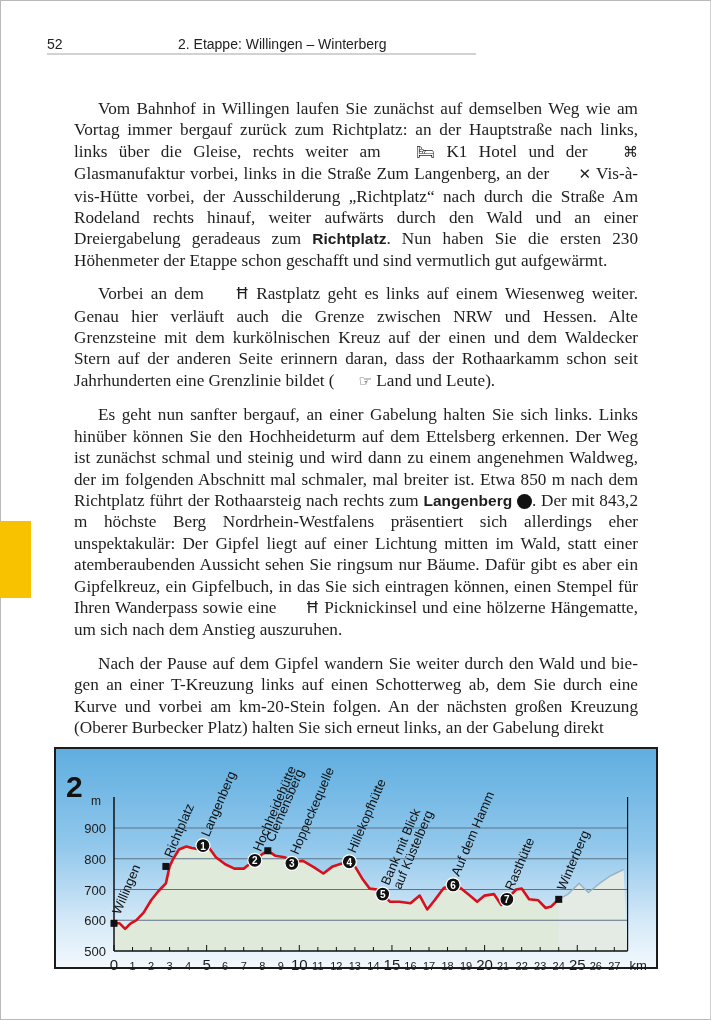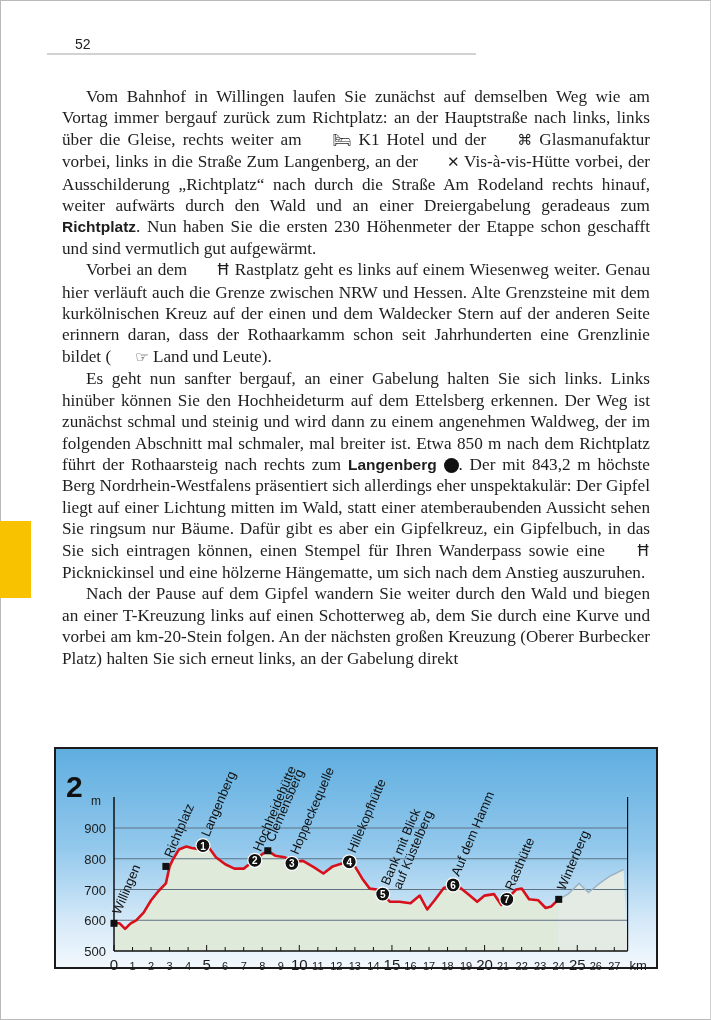--- a/index.html
+++ b/index.html
@@ -2,45 +2,46 @@
 <html><head>
 <meta charset="utf-8">
 <style>
   html, body { margin: 0; padding: 0; }
   body {
     width: 711px; height: 1020px; background: #ffffff; position: relative; overflow: hidden;
     font-family: "DejaVu Serif", "Liberation Serif", serif;
   }
   .frame { position: absolute; left: 0; top: 0; width: 709px; height: 1018px; border: 1px solid #b9b9b9; border-right: 1px solid #d0d0d0; }
   .header { position: absolute; left: 47px; top: 36px; width: 428px; height: 22px;
-    font-family: "Liberation Sans", sans-serif; font-size: 14px; color: #222; margin-left: 28px; }
+    font-family: "Liberation Sans", sans-serif; font-size: 14px; color: #222; }
   .header .page-num { position: absolute; left: 0; top: 0; }
   .header .running-title { position: absolute; left: 131px; top: 0; white-space: nowrap; }
   .header-rule { position: absolute; left: 47px; top: 53px; width: 429px; height: 2px; background: #d2d2d2; }
   .thumb-tab { position: absolute; left: 0; top: 521px; width: 31px; height: 77px; background: #f8c200; }
   .body-text { position: absolute; left: 62px; top: 86px; width: 588px;
     font-family: "Liberation Serif", serif; font-size: 17.2px; line-height: 21.4px; color: #1e1e1e;
     text-align: justify; hyphens: manual; }
-  .body-text p { margin: 0; text-indent: 24px; }
+  .body-text p { margin: 12px; text-indent: 24px; }
   .body-text b { font-family: "Liberation Sans", sans-serif; font-size: 15.5px; font-weight: bold; }
   .inline-icon { display: inline-block; font-family: "DejaVu Sans", sans-serif; font-size: 15px; }
   .num-circle { display: inline-block; width: 15px; height: 15px; line-height: 15px; border-radius: 50%;
     background: #111; color: #fff; font-family: "Liberation Sans", sans-serif; font-size: 11px; font-weight: bold;
     text-align: center; vertical-align: 1px; }
   .chart-box { position: absolute; left: 54px; top: 747px; width: 600px; height: 218px;
     border: 2px solid #1b1b1b; background: linear-gradient(#5faee0 0%, #92c8ec 45%, #d7eaf8 80%, #f2f8fd 100%); }
   .chart-box svg { position: absolute; left: -56px; top: -749px; }
 </style>
 </head>
 <body>
 
 <div class="frame"></div>
 
 <div class="header">
   <span class="page-num">52</span>
+  <span class="running-title">2. Etappe: Willingen – Winterberg</span>
 </div>
 <div class="header-rule"></div>
 
 <div class="thumb-tab"></div>
 
 <div class="body-text" id="body-text">
     <p><span>Vom Bahnhof in Willingen laufen Sie zunächst auf demselben Weg wie am Vortag immer bergauf zurück zum Richtplatz: an der Hauptstraße nach links, links über die Gleise, rechts weiter am </span><span class="inline-icon">🛏</span><span> K1 Hotel und der </span><span class="inline-icon">⌘</span><span> Glasmanufaktur vor­bei, links in die Straße Zum Langenberg, an der </span><span class="inline-icon">✕</span><span> Vis-à-vis-Hütte vorbei, der Ausschilderung „Richtplatz“ nach durch die Straße Am Rodeland rechts hinauf, weiter aufwärts durch den Wald und an einer Dreiergabelung geradeaus zum </span><b>Richtplatz</b><span>. Nun haben Sie die ersten 230 Höhenmeter der Etappe schon geschafft und sind vermutlich gut aufgewärmt.</span></p>
     <p><span>Vorbei an dem </span><span class="inline-icon">Ħ</span><span> Rastplatz geht es links auf einem Wiesenweg weiter. Genau hier verläuft auch die Grenze zwischen NRW und Hessen. Alte Grenzsteine mit dem kurkölnischen Kreuz auf der einen und dem Waldecker Stern auf der anderen Seite erinnern daran, dass der Rothaarkamm schon seit Jahrhunderten eine Grenzlinie bildet (</span><span class="inline-icon">☞</span><span> Land und Leute).</span></p>
     <p><span>Es geht nun sanfter bergauf, an einer Gabelung halten Sie sich links. Links hinüber können Sie den Hochheideturm auf dem Ettelsberg erkennen. Der Weg ist zunächst schmal und steinig und wird dann zu einem angenehmen Waldweg, der im folgenden Abschnitt mal schmaler, mal breiter ist. Etwa 850 m nach dem Richtplatz führt der Rothaarsteig nach rechts zum </span><b>Langenberg</b><span> </span><span class="num-circle">1</span><span>. Der mit 843,2 m höchste Berg Nordrhein-Westfalens präsentiert sich allerdings eher unspektakulär: Der Gipfel liegt auf einer Lichtung mitten im Wald, statt einer atemberaubenden Aussicht sehen Sie ringsum nur Bäume. Dafür gibt es aber ein Gipfelkreuz, ein Gipfelbuch, in das Sie sich eintragen können, einen Stempel für Ihren Wanderpass sowie eine </span><span class="inline-icon">Ħ</span><span> Picknickinsel und eine hölzerne Hängematte, um sich nach dem Anstieg auszuruhen.</span></p>
     <p><span>Nach der Pause auf dem Gipfel wandern Sie weiter durch den Wald und bie­gen an einer T-Kreuzung links auf einen Schotterweg ab, dem Sie durch eine Kurve und vorbei am km-20-Stein folgen. An der nächsten großen Kreuzung (Oberer Burbecker Platz) halten Sie sich erneut links, an der Gabelung direkt</span></p>

